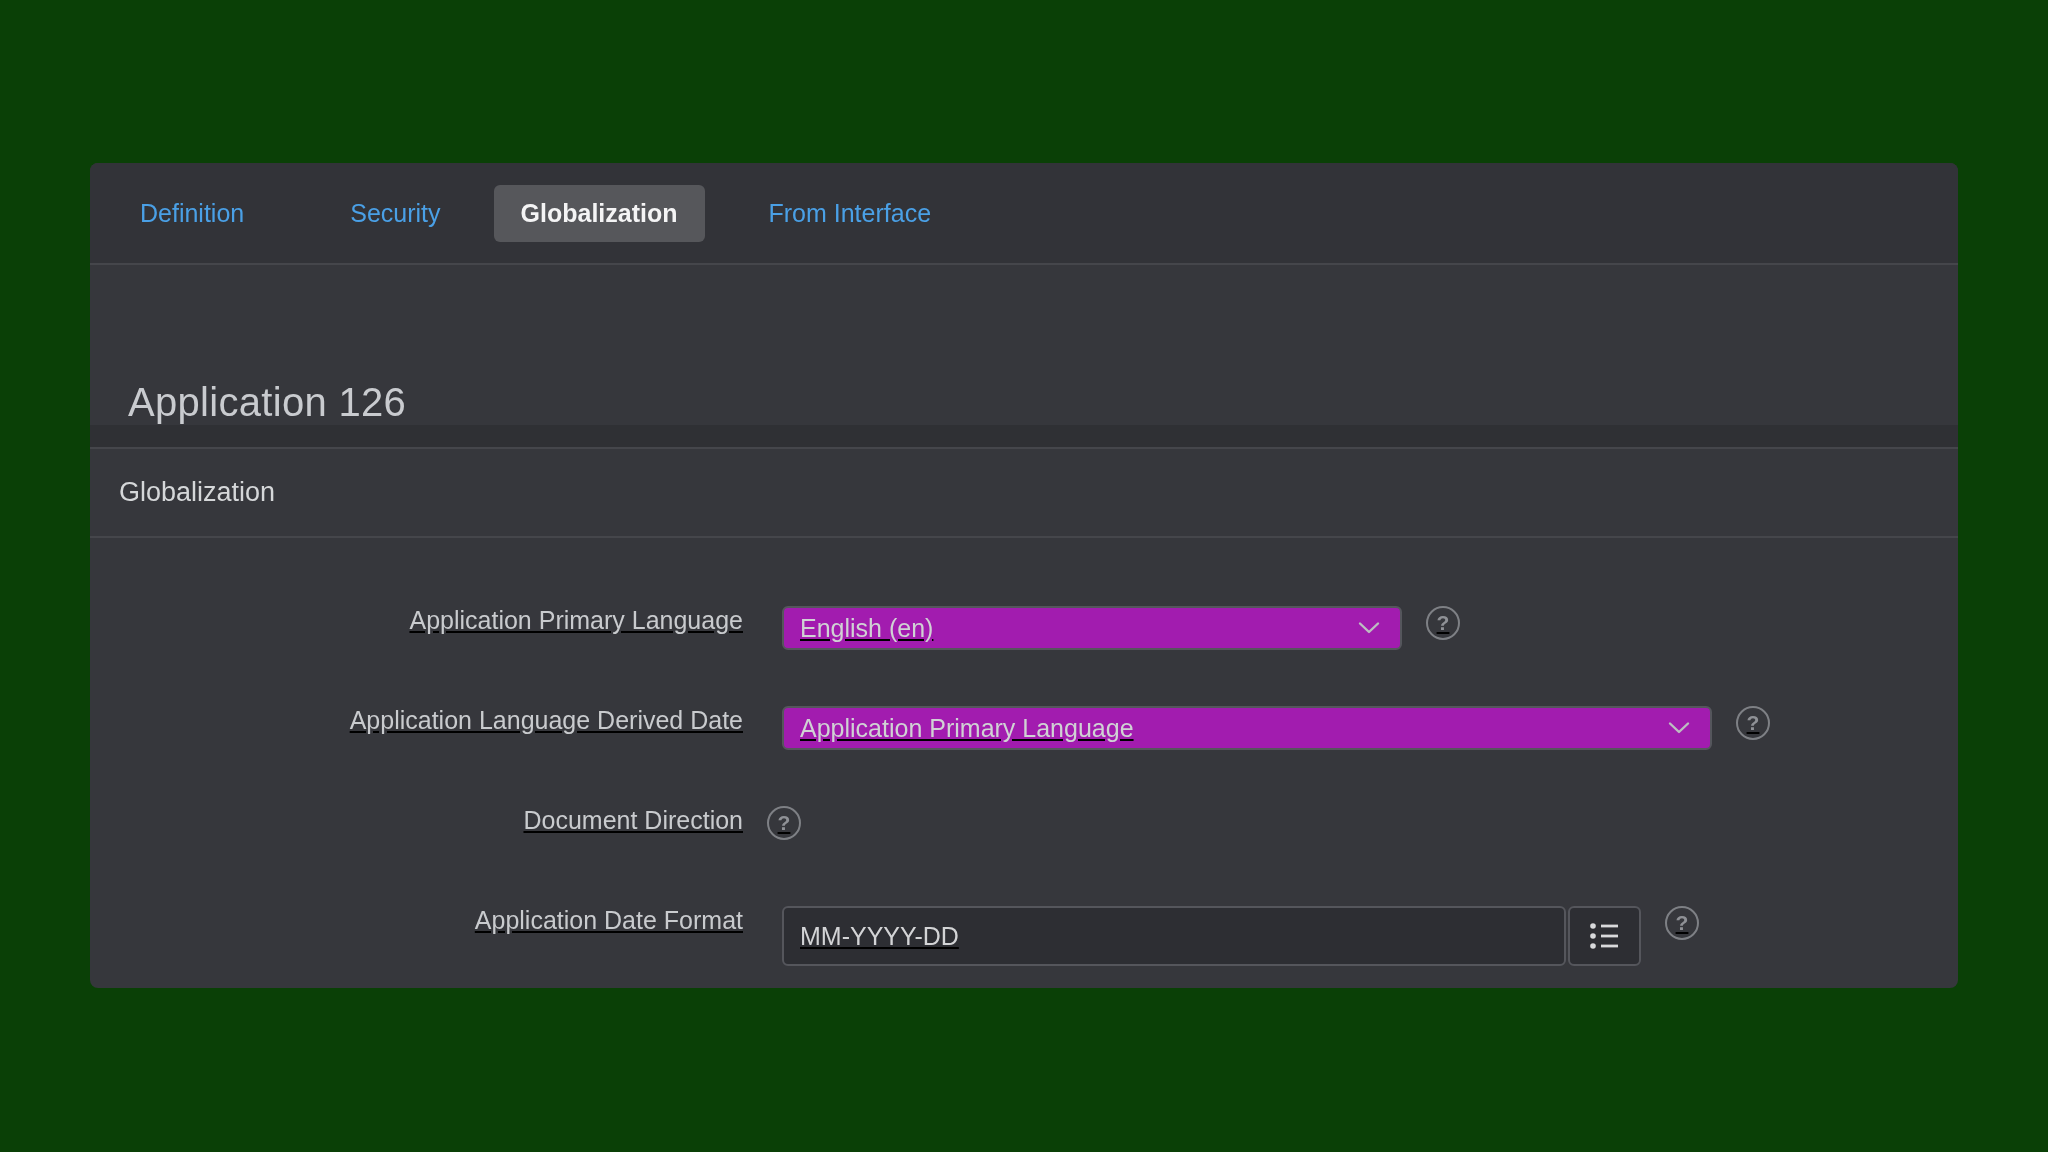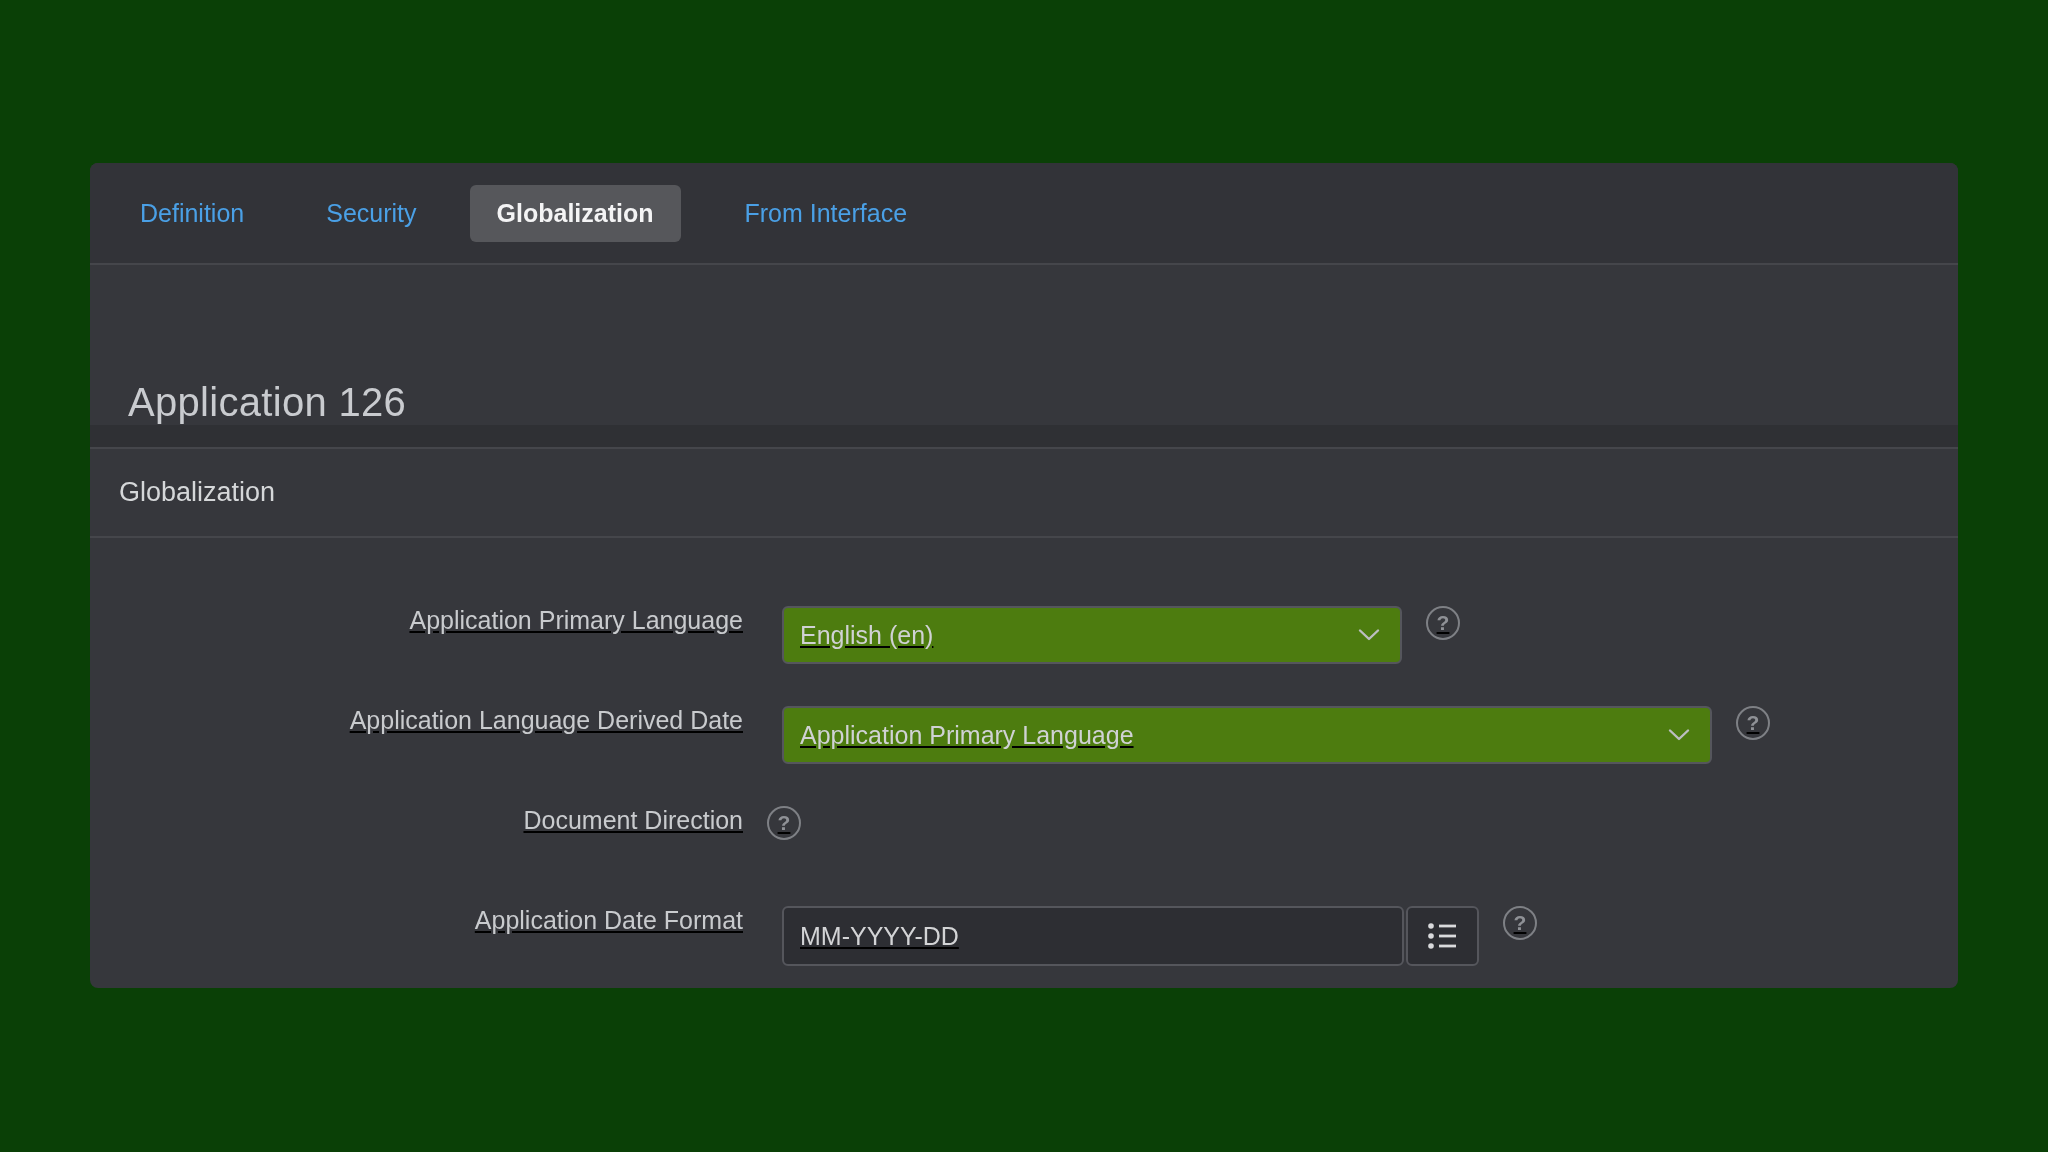--- a/index.html
+++ b/index.html
@@ -16,21 +16,21 @@
     background:#36373c;border-radius:8px;overflow:hidden;
   }
   
   .tabbar{
     height:100px;background:#323338;
     border-bottom:2px solid #45464b;
     display:flex;align-items:center;
   }
   .tab{font-size:25px;color:#4aa0e6;cursor:pointer;white-space:nowrap;}
   .tab.t-definition{margin-left:50px;}
-  .tab.t-security{margin-left:82px;}
+  .tab.t-security{margin-left:106px;}
   .tab.active{
     margin-left:53px;
     background:#56575b;color:#f4f4f5;font-weight:bold;
     padding:14px 27px;border-radius:6px;
   }
   .tab.t-user-interface{margin-left:64px;}
   
   .titleband{height:160px;display:flex;align-items:flex-end;padding-left:38px;}
   .page-title{font-size:40px;color:#c9cbcf;letter-spacing:.3px;}
   .darkstrip{height:22px;background:#2f3034;border-bottom:2px solid #45464b;}
@@ -41,29 +41,29 @@
   }
   .section-title{font-size:27px;color:#d5d7d9;}
   
   .formarea{padding-top:68px;}
   .frow{display:flex;align-items:flex-start;height:60px;margin-bottom:40px;text-decoration:underline;}
   .flabel{
     flex:none;width:653px;text-align:right;
     font-size:25px;color:#c9cbce;
   }
   .control{
-    margin-left:39px;height:58px;box-sizing:border-box;
-    background:#4d7c0f;border:2px solid #55565c;border-radius:6px;
+    margin-left:39px;height:44px;box-sizing:border-box;
+    background:#a21caf;border:2px solid #55565c;border-radius:6px;
     display:flex;align-items:center;position:relative;cursor:pointer;
   }
   .control .value{font-size:25px;color:#d0d2d4;padding-left:16px;white-space:nowrap;}
   .chev{position:absolute;right:20px;top:50%;transform:translateY(-50%);display:flex;}
   .w1{width:620px;} .w2{width:930px;} .w3{width:455px;}
   .text-input{
-    margin-left:39px;width:622px;height:60px;box-sizing:border-box;
+    margin-left:39px;width:784px;height:60px;box-sizing:border-box;
     background:#2d2e33;border:2px solid #55565c;border-radius:6px;
     color:#d3d4d6;font-size:25px;padding:0 0 0 16px;
     font-family:"Liberation Sans", sans-serif;outline:none;
   }
   .list-btn{
     margin-left:2px;width:73px;height:60px;box-sizing:border-box;
     background:#2d2e33;border:2px solid #55565c;border-radius:6px;
     display:flex;align-items:center;justify-content:center;cursor:pointer;
     padding:0;
   }

